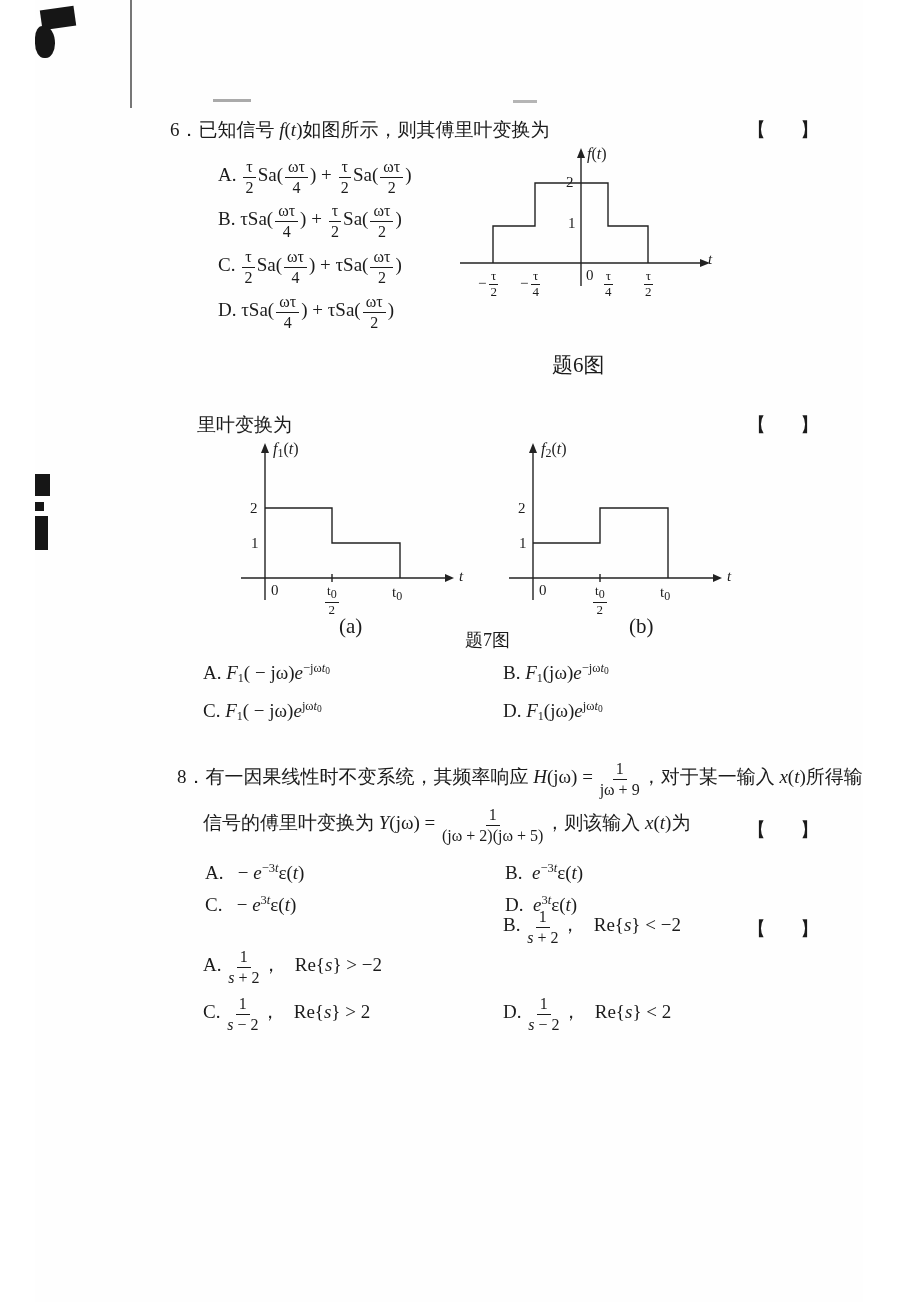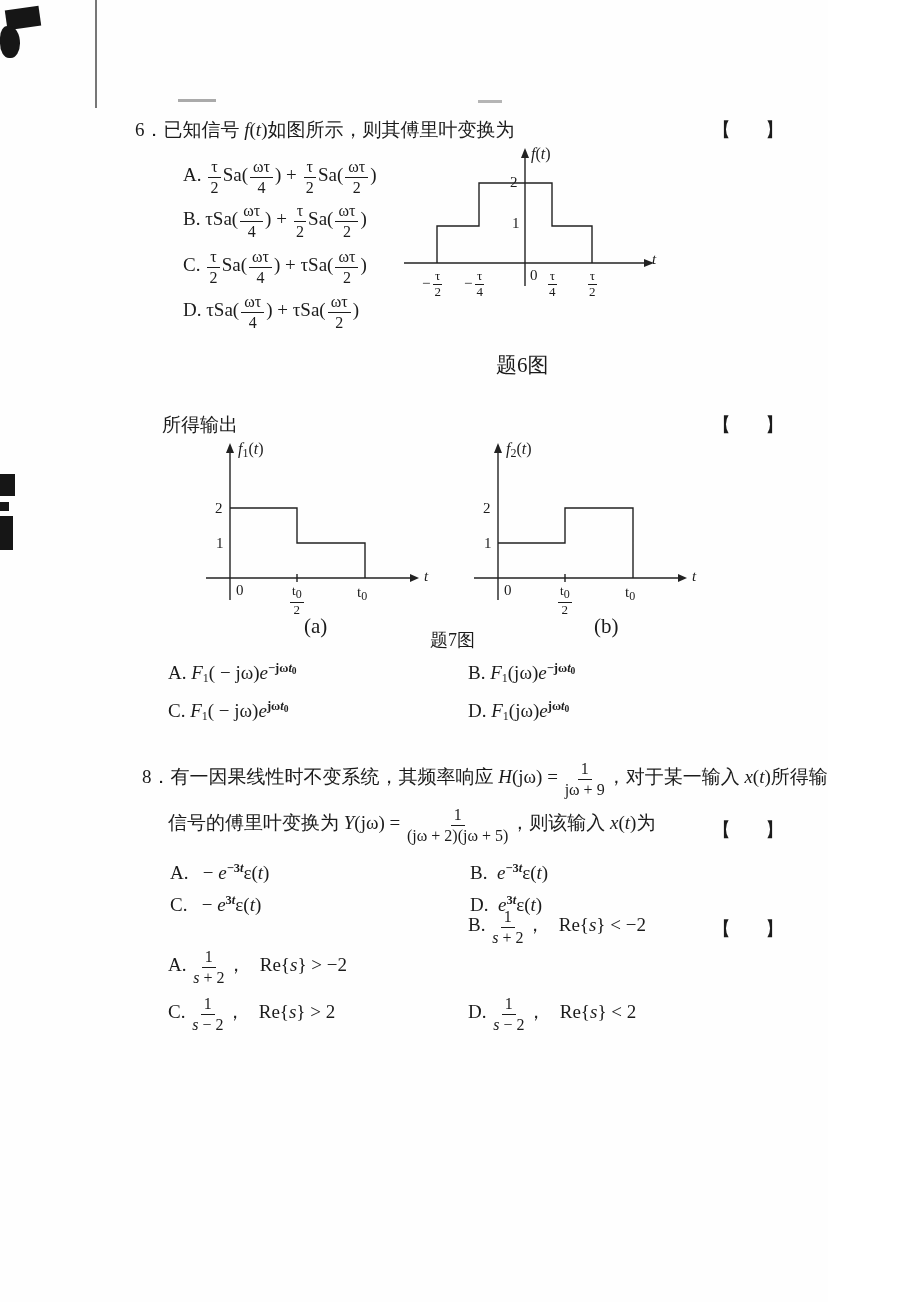--- a/index.html
+++ b/index.html
@@ -1,29 +1,29 @@
 <!DOCTYPE html>
 <html><head>
 <meta charset="utf-8">
 <style>
   * { margin:0; padding:0; box-sizing:border-box; }
   html,body { background:#ffffff; }
   body { font-family:"Liberation Serif","DejaVu Serif",serif; }
-  .page { position:relative; width:828px; height:1302px; background:#fefefe; color:#1b1b1b; overflow:hidden; }
+  .page { position:relative; width:828px; height:1302px; background:#fefefe; color:#1b1b1b; overflow:hidden;margin-left:35px; }
 
   .artifact { position:absolute; background:#161616; }
 
   .row { position:absolute; font-size:19px; white-space:pre; line-height:1.3; }
   .bracket { letter-spacing:3px; }
 
   .frac { display:inline-flex; flex-direction:column; align-items:center; vertical-align:middle; margin:0 2px; text-align:center; }
   .frac .fnum { display:block; padding:0 3px 1px; border-bottom:1.3px solid #1b1b1b; font-size:16px; line-height:1.1; }
   .frac .fden { display:block; padding-top:1px; font-size:16px; line-height:1.1; }
 
-  sup { font-size:12.5px; vertical-align:7px;font-weight:bold; }
+  sup { font-size:12.5px; vertical-align:7px; }
   sub { font-size:12px; vertical-align:-3px; }
   sup sub { font-size:9.5px; vertical-align:-2px; }
   em { font-style:italic; }
 
   .fig { position:absolute; }
   .fig svg { position:absolute; left:0; top:0; }
   .fig svg line, .fig svg path { stroke:#222; stroke-width:1.4; fill:none; }
   .fig svg polygon { fill:#222; stroke:none; }
   .lbl { position:absolute; font-size:15px; white-space:pre; line-height:1.1; }
   .lbl .frac .fnum, .lbl .frac .fden { font-size:13px; padding:0 2px 1px; }
@@ -48,41 +48,41 @@
   <div class="artifact" style="left:0;top:516px;width:13px;height:34px"></div>
 
   <div class="row" style="left:135px;top:118px">6．已知信号 <em>f</em>(<em>t</em>)如图所示，则其傅里叶变换为</div>
   <div class="row bracket" style="left:712px;top:118px">【    】</div>
 
   <div class="row" style="left:183px;top:158px">A. <span class="frac"><span class="fnum">τ</span><span class="fden">2</span></span>Sa(<span class="frac"><span class="fnum">ωτ</span><span class="fden">4</span></span>) + <span class="frac"><span class="fnum">τ</span><span class="fden">2</span></span>Sa(<span class="frac"><span class="fnum">ωτ</span><span class="fden">2</span></span>)</div>
   <div class="row" style="left:183px;top:202px">B. τSa(<span class="frac"><span class="fnum">ωτ</span><span class="fden">4</span></span>) + <span class="frac"><span class="fnum">τ</span><span class="fden">2</span></span>Sa(<span class="frac"><span class="fnum">ωτ</span><span class="fden">2</span></span>)</div>
   <div class="row" style="left:183px;top:248px">C. <span class="frac"><span class="fnum">τ</span><span class="fden">2</span></span>Sa(<span class="frac"><span class="fnum">ωτ</span><span class="fden">4</span></span>) + τSa(<span class="frac"><span class="fnum">ωτ</span><span class="fden">2</span></span>)</div>
   <div class="row" style="left:183px;top:293px">D. τSa(<span class="frac"><span class="fnum">ωτ</span><span class="fden">4</span></span>) + τSa(<span class="frac"><span class="fnum">ωτ</span><span class="fden">2</span></span>)</div>
 
-  <div class="fig" style="left:390px;top:143px;width:300px;height:235px">
+  <div class="fig" style="left:411px;top:143px;width:300px;height:235px">
     <svg width="290" height="212">
       <line x1="14" y1="120" x2="254" y2="120"></line>
       <polygon points="254,116 254,124 264,120"></polygon>
       <line x1="135" y1="143" x2="135" y2="14"></line>
       <polygon points="131,15 139,15 135,5"></polygon>
       <path d="M47,120 V83 H89 V40 H162 V83 H202 V120"></path>
     </svg>
     <span class="lbl" style="left:141px;top:2px;font-size:16px"><em>f</em>(<em>t</em>)</span>
     <span class="lbl" style="left:120px;top:31px">2</span>
     <span class="lbl" style="left:122px;top:72px">1</span>
     <span class="lbl" style="left:32px;top:126px">−<span class="frac"><span class="fnum">τ</span><span class="fden">2</span></span></span>
     <span class="lbl" style="left:74px;top:126px">−<span class="frac"><span class="fnum">τ</span><span class="fden">4</span></span></span>
     <span class="lbl" style="left:140px;top:124px">0</span>
     <span class="lbl" style="left:155px;top:126px"><span class="frac"><span class="fnum">τ</span><span class="fden">4</span></span></span>
     <span class="lbl" style="left:195px;top:126px"><span class="frac"><span class="fnum">τ</span><span class="fden">2</span></span></span>
     <span class="lbl" style="left:262px;top:108px"><em>t</em></span>
     <div class="caption" style="left:106px;top:208px">题6图</div>
   </div>
 
-  <div class="row" style="left:162px;top:413px">所得输出</div>
+  <div class="row" style="left:162px;top:413px">里叶变换为</div>
   <div class="row bracket" style="left:712px;top:413px">【    】</div>
 
   <div class="fig" style="left:198px;top:438px;width:245px;height:195px">
     <svg width="240" height="170">
       <line x1="8" y1="140" x2="212" y2="140"></line>
       <polygon points="212,136 212,144 221,140"></polygon>
       <line x1="32" y1="162" x2="32" y2="14"></line>
       <polygon points="28,15 36,15 32,5"></polygon>
       <path d="M32,70 H99 V105 H167 V140"></path>
       <line x1="99" y1="136" x2="99" y2="144"></line>

